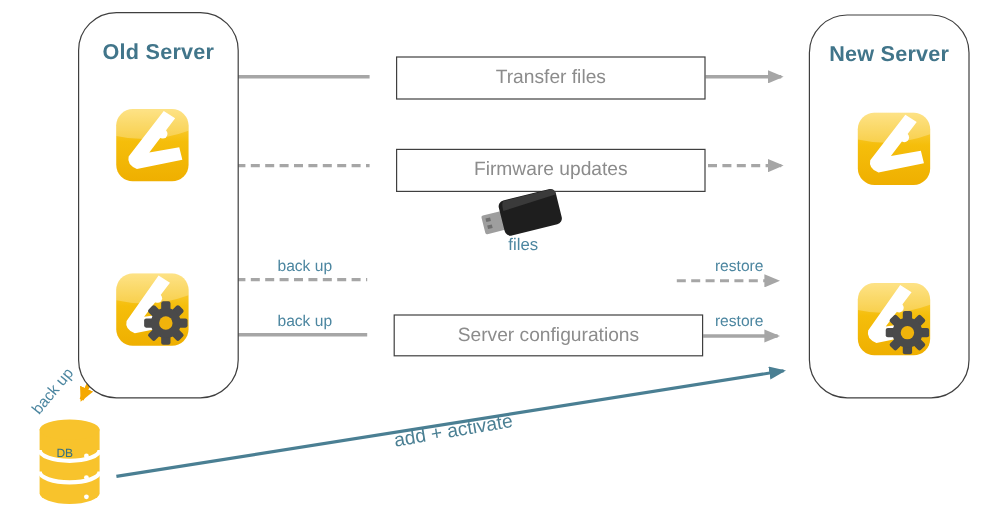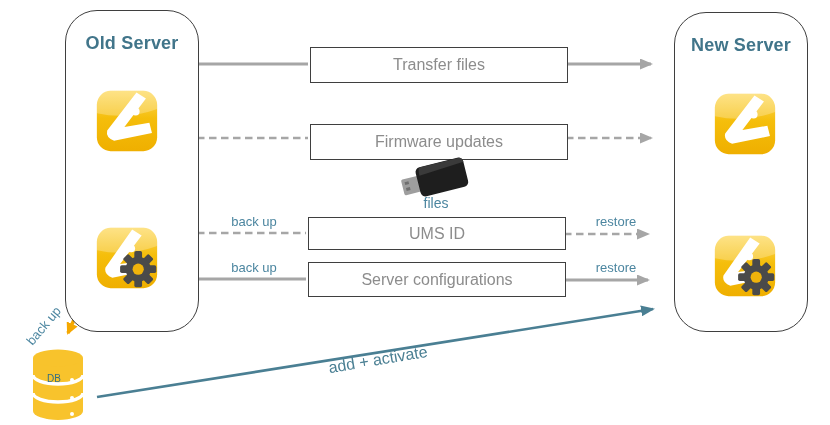--- a/index.html
+++ b/index.html
@@ -14,21 +14,21 @@
   .server-box.old{left:65px;top:10px;width:132px;height:320px;}
   .server-box.new{left:674px;top:12px;width:132px;height:318px;}
   .server-title{
     position:absolute;left:0;right:0;top:22px;text-align:center;
     font-size:18px;font-weight:bold;color:#41758a;letter-spacing:.2px;
   }
   .app-icon{position:absolute;z-index:3;}
   .flow-box{
     position:absolute;border:1.4px solid #3f3f3f;background:#fff;z-index:3;
     display:flex;align-items:center;justify-content:center;
-    font-size:16px;color:#8c8c8c;
+    font-size:16px;color:#8c8c8c;margin-left:20px;
   }
   .side-label{
     position:absolute;z-index:3;font-size:13px;color:#4c86a0;text-align:center;
   }
   .copy-label{
     position:absolute;left:398px;top:195px;width:76px;text-align:center;z-index:4;
     font-size:14px;color:#4c86a0;
   }
   .db-label{
     position:absolute;left:33px;top:373px;width:42px;text-align:center;z-index:4;
@@ -158,23 +158,20 @@
       <circle cx="49" cy="49" r="14.5"></circle>
       <circle cx="49" cy="49" r="6.5" fill="#f0b30b"></circle>
     </g>
   </svg>
 
   <div class="flow-box" style="left:310px;top:47px;width:256px;height:34px">
     <span>Transfer files</span>
   </div>
   <div class="flow-box" style="left:310px;top:124px;width:256px;height:34px">
     <span>Firmware updates</span>
-  </div>
-  <div class="flow-box" style="left:308px;top:217px;width:256px;height:31px">
-    <span>UMS ID</span>
   </div>
   <div class="flow-box" style="left:308px;top:262px;width:256px;height:33px">
     <span>Server configurations</span>
   </div>
 
   <div class="side-label" style="left:202px;top:214px;width:104px">back up</div>
   <div class="side-label" style="left:202px;top:260px;width:104px">back up</div>
   <div class="side-label" style="left:566px;top:214px;width:100px">restore</div>
   <div class="side-label" style="left:566px;top:260px;width:100px">restore</div>
 

